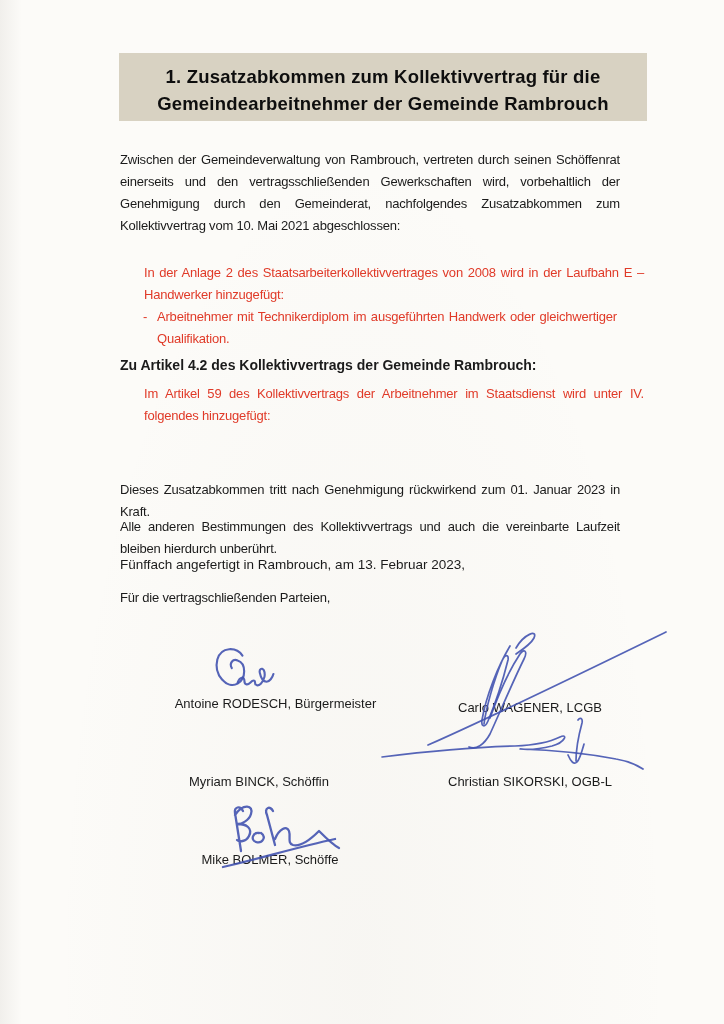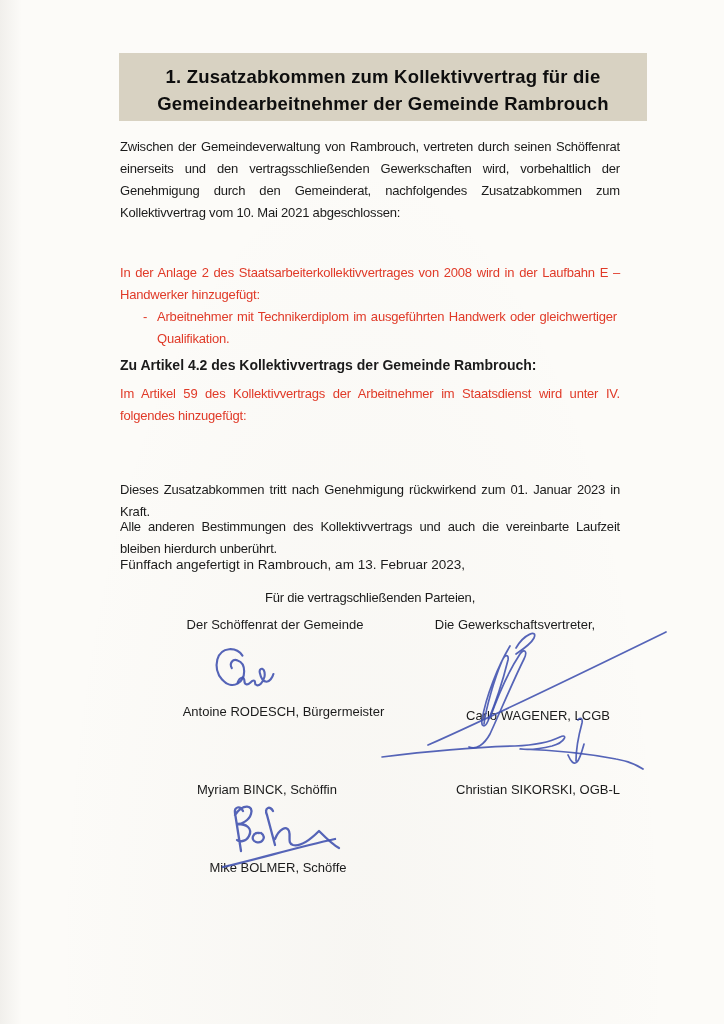--- a/index.html
+++ b/index.html
@@ -14,43 +14,43 @@
                radial-gradient(ellipse at 50% 95%,rgba(160,152,135,0.05),rgba(160,152,135,0) 60%);
   }
   .title-box{
     position:absolute;left:119px;top:53px;width:528px;
     background:var(--title-bg,#d8d2c2);
     text-align:center;font-weight:700;font-size:18.5px;line-height:26.5px;
     padding:11px 0 4px;color:#0e0e0e;letter-spacing:.2px;
   }
   .para{position:absolute;left:120px;width:500px;margin:0;font-size:13px;letter-spacing:-.2px;line-height:22px;}
   .justify{text-align:justify;}
-  .red{color:var(--accent-red,#e03a28);}
+  .red{color:var(--accent-red,#e03a28);margin-left:24px;}
   .bold{font-weight:400;font-size:13.5px;letter-spacing:0;}
-  .center{text-align:center;}
+  .center{text-align:left;}
   .heading{position:absolute;left:120px;width:500px;margin:0;font-size:14px;font-weight:700;letter-spacing:0;}
   .bullet{position:absolute;left:120px;width:500px;font-size:13px;letter-spacing:-.2px;line-height:22px;color:var(--accent-red,#e03a28);text-align:justify;}
   .hanging{padding-left:37px;width:460px;}
   .hanging .dash{position:absolute;left:23px;top:0;}
   .spacer{display:inline-block;width:19px;}
-  .pos-intro{top:136px}
+  .pos-intro{top:149px}
   .pos-h41{top:236px}
   .pos-red41{top:262px}
   .pos-b41{top:306px}
   .pos-h42{top:357px}
   .pos-red42{top:383px}
   .pos-b42{top:421px}
   .pos-c1{top:479px}
   .pos-c2{top:516px}
   .pos-exec{top:554px}
   .pos-parties{top:587px}
   .sigheader{position:absolute;font-size:13px;line-height:21px;text-align:center;}
   .pos-lh{left:160px;top:614px;width:230px;}
   .pos-rh{left:405px;top:614px;width:220px;}
-  .signame{position:absolute;margin:8px;font-size:13px;text-align:center;}
+  .signame{position:absolute;margin:0;font-size:13px;text-align:center;}
   .pos-n-rodesch{left:148px;top:696px;width:255px;}
   .pos-n-wagener{left:420px;top:700px;width:220px;}
   .pos-n-binck{left:134px;top:774px;width:250px;}
   .pos-n-sikorski{left:415px;top:774px;width:230px;}
   .pos-n-bolmer{left:150px;top:852px;width:240px;}
   .sig{position:absolute;z-index:3;}
   .sig path{fill:none;stroke:var(--ink-blue,#4353b0);stroke-linecap:round;stroke-linejoin:round;opacity:.9;}
   .pos-sig-rodesch{left:206px;top:644px;width:100px;height:58px;}
   .pos-sig-wagener{left:424px;top:624px;width:245px;height:128px;}
   .pos-sig-sikorski{left:380px;top:716px;width:265px;height:62px;}
@@ -76,23 +76,21 @@
 
   <h2 class="heading pos-h42">Zu Artikel 4.2 des Kollektivvertrags der Gemeinde Rambrouch:</h2>
   <p class="para red justify pos-red42">Im Artikel 59 des Kollektivvertrags der Arbeitnehmer im Staatsdienst wird unter IV. folgendes hinzugefügt:</p>
 
   <p class="para justify pos-c1">Dieses Zusatzabkommen tritt nach Genehmigung rückwirkend zum 01. Januar 2023 in Kraft.</p>
   <p class="para justify pos-c2">Alle anderen Bestimmungen des Kollektivvertrags und auch die vereinbarte Laufzeit bleiben hierdurch unberührt.</p>
   <p class="para bold pos-exec">Fünffach angefertigt in Rambrouch, am 13. Februar 2023,</p>
   <p class="para center pos-parties">Für die vertragschließenden Parteien,</p>
 
   <div class="sigheader pos-lh">
-    <div>Der Schöffenrat der Gemeinde</div>
   </div>
-  <div class="sigheader pos-rh">Die Gewerkschaftsvertreter,</div>
 
   <svg class="sig pos-sig-rodesch" viewBox="0 0 100 60">
     <path stroke-width="2.2" d="M36 12 C30 3 14 2 10 16 C6 32 20 47 31 41 C40 36 40 20 31 17 C26 15 22 20 25 25"></path>
     <path stroke-width="2.2" d="M31 40 c2 -6 7 -7 7 -2 c0 4 3 5 6 2 c3 -3 5 -3 5 0 c0 3 3 4 6 1 c4 -4 5 -10 3 -14 c-2 -3 -5 -1 -4 3 c1 5 3 9 7 9 c3 0 6 -4 7 -8"></path>
   </svg>
   <p class="signame pos-n-rodesch">Antoine RODESCH, Bürgermeister</p>
 
   <svg class="sig pos-sig-wagener" viewBox="0 0 245 128">
     <path stroke-width="1.7" d="M4 121 C70 92 160 48 242 8"></path>
     <path stroke-width="1.7" d="M86 22 C74 42 62 72 58 96 C57 103 61 104 64 97 C72 78 80 52 84 36 C85 30 81 30 78 37 C70 56 62 84 60 100"></path>

